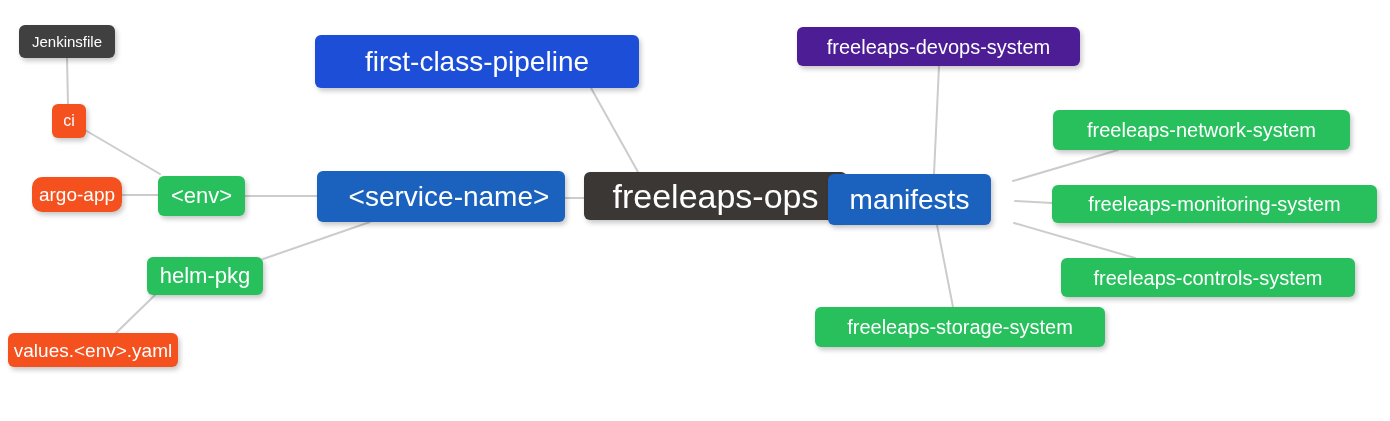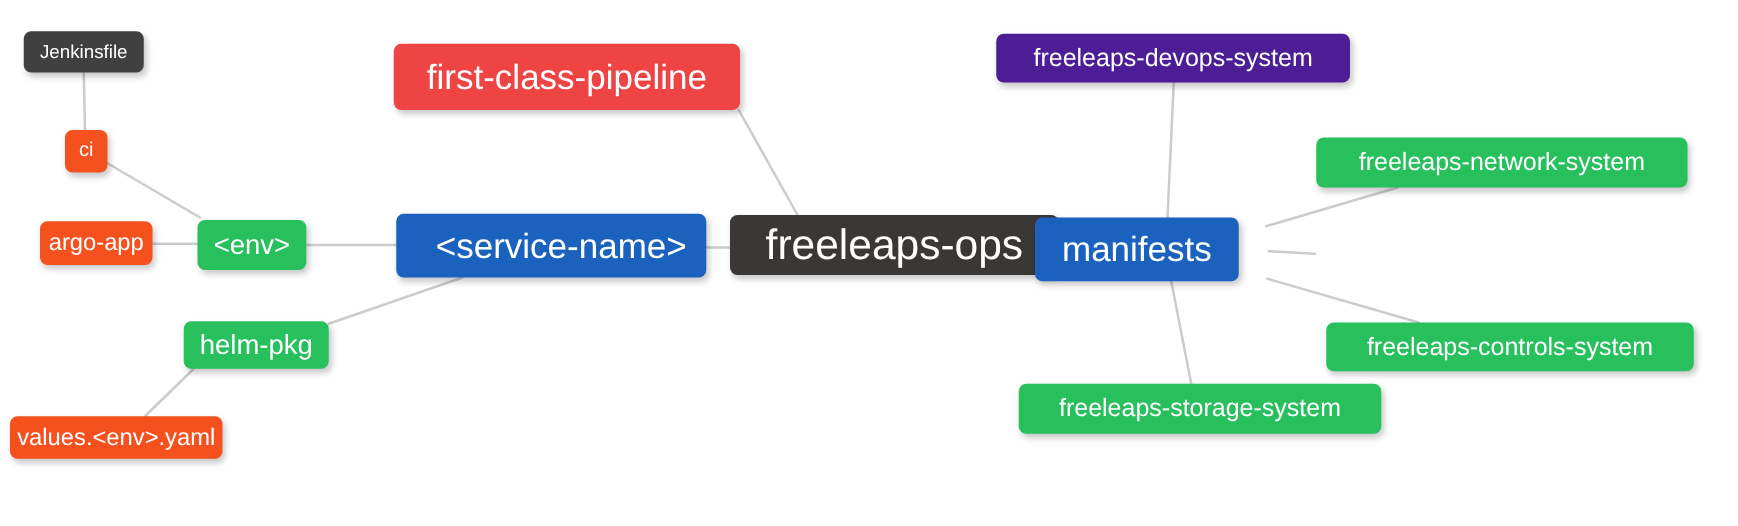--- a/index.html
+++ b/index.html
@@ -53,25 +53,26 @@
       <line x1="847" y1="205" x2="852" y2="205" stroke="#cccccc" stroke-width="2" stroke-linecap="round"></line>
       <line x1="934" y1="174" x2="939" y2="66" stroke="#cccccc" stroke-width="2" stroke-linecap="round"></line>
       <line x1="1013" y1="181" x2="1118" y2="150" stroke="#cccccc" stroke-width="2" stroke-linecap="round"></line>
       <line x1="1015" y1="201" x2="1052" y2="203" stroke="#cccccc" stroke-width="2" stroke-linecap="round"></line>
       <line x1="1014" y1="223" x2="1135" y2="258" stroke="#cccccc" stroke-width="2" stroke-linecap="round"></line>
       <line x1="937" y1="225" x2="953" y2="307" stroke="#cccccc" stroke-width="2" stroke-linecap="round"></line>
     </svg>
 
 <div class="node" style="left: 19px; top: 25px; width: 96px; height: 33px; font-size: 15px; background: #404040; color: rgb(255, 255, 255);">Jenkinsfile</div>
     <div class="node" style="left: 52px; top: 104px; width: 34px; height: 34px; font-size: 16px; background: rgb(244, 81, 30); color: rgb(255, 255, 255);">ci</div>
-    <div class="node" style="left: 32px; top: 177px; width: 90px; height: 35px; font-size: 19px; background: rgb(244, 81, 30); color: rgb(255, 255, 255);">argo-app</div>
+    <div class="node" style="left: 32px; top: 177px; width: 90px; height: 35px; font-size: 19px; background: rgb(244, 81, 30); color: rgb(255, 255, 255); border-radius: 10px;">argo-app</div>
     <div class="node" style="left: 158px; top: 176px; width: 87px; height: 40px; font-size: 22px; background: rgb(39, 192, 93); color: rgb(255, 255, 255);">&lt;env&gt;</div>
     <div class="node" style="left: 147px; top: 257px; width: 116px; height: 38px; font-size: 22px; background: rgb(39, 192, 93); color: rgb(255, 255, 255);">helm-pkg</div>
     <div class="node" style="left: 8px; top: 333px; width: 170px; height: 34px; font-size: 19px; background: rgb(244, 81, 30); color: rgb(255, 255, 255);">values.&lt;env&gt;.yaml</div>
-    <div class="node" style="left: 315px; top: 35px; width: 277px; height: 53px; font-size: 28px; background: #ef4444; color: rgb(255, 255, 255);">first-class-pipeline</div>
+    <div class="node" style="left: 315px; top: 35px; width: 324px; height: 53px; font-size: 28px; background: #1d4ed8; color: rgb(255, 255, 255);">first-class-pipeline</div>
     <div class="node" style="left: 317px; top: 171px; width: 248px; height: 51px; font-size: 28px; background: rgb(27, 98, 190); color: rgb(255, 255, 255); padding-left: 16px;">&lt;service-name&gt;</div>
     <div class="node" style="left: 584px; top: 172px; width: 263px; height: 48px; font-size: 34px; background: rgb(59, 55, 52); color: rgb(255, 255, 255);">freeleaps-ops</div>
     <div class="node" style="left: 828px; top: 174px; width: 163px; height: 51px; font-size: 28px; background: rgb(27, 98, 190); color: rgb(255, 255, 255);">manifests</div>
     <div class="node" style="left: 797px; top: 27px; width: 283px; height: 39px; font-size: 20px; background: #4c1d95; color: rgb(255, 255, 255);">freeleaps-devops-system</div>
     <div class="node" style="left: 1053px; top: 110px; width: 297px; height: 40px; font-size: 20px; background: rgb(39, 192, 93); color: rgb(255, 255, 255);">freeleaps-network-system</div>
+    <div class="node" style="left: 1052px; top: 185px; width: 325px; height: 38px; font-size: 20px; background: rgb(39, 192, 93); color: rgb(255, 255, 255);">freeleaps-monitoring-system</div>
     <div class="node" style="left: 1061px; top: 258px; width: 294px; height: 39px; font-size: 20px; background: rgb(39, 192, 93); color: rgb(255, 255, 255);">freeleaps-controls-system</div>
     <div class="node" style="left: 815px; top: 307px; width: 290px; height: 40px; font-size: 20px; background: rgb(39, 192, 93); color: rgb(255, 255, 255);">freeleaps-storage-system</div>
   </div>
 
 </body></html>

